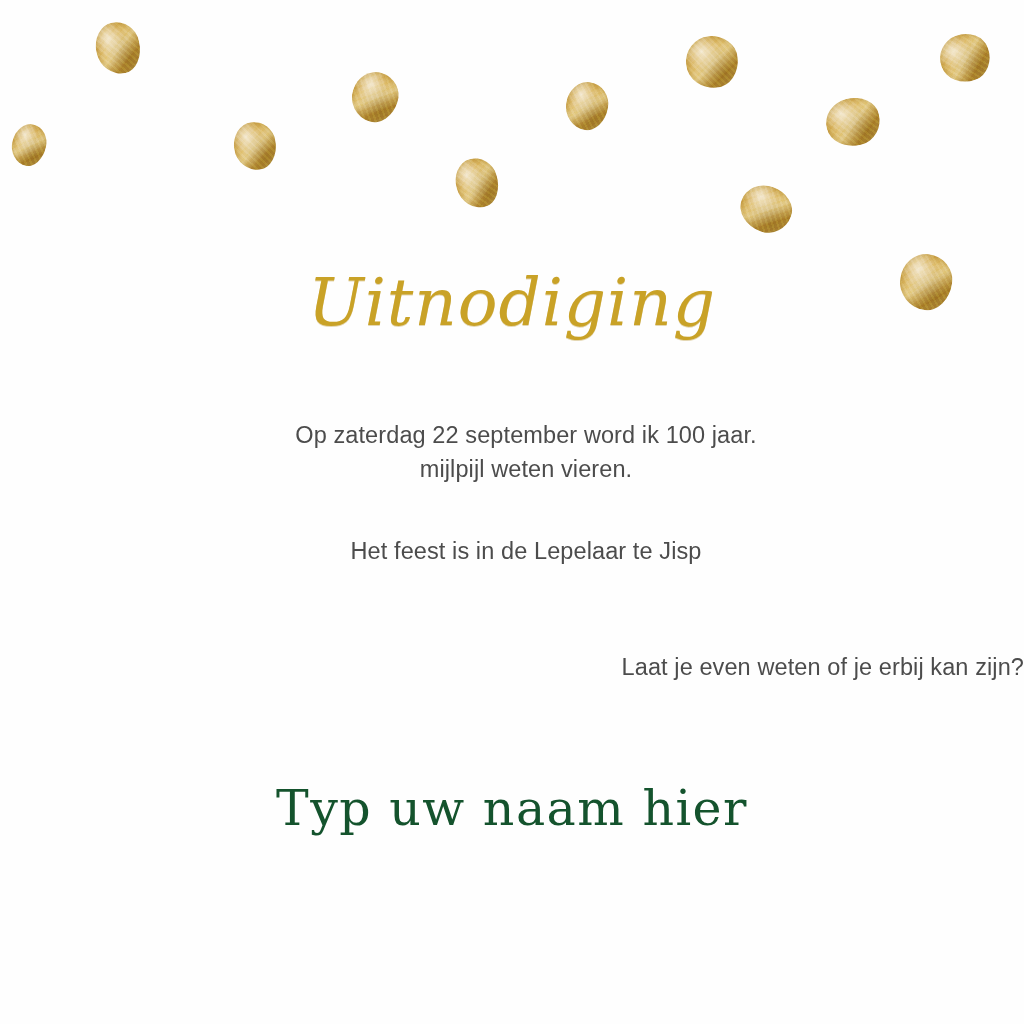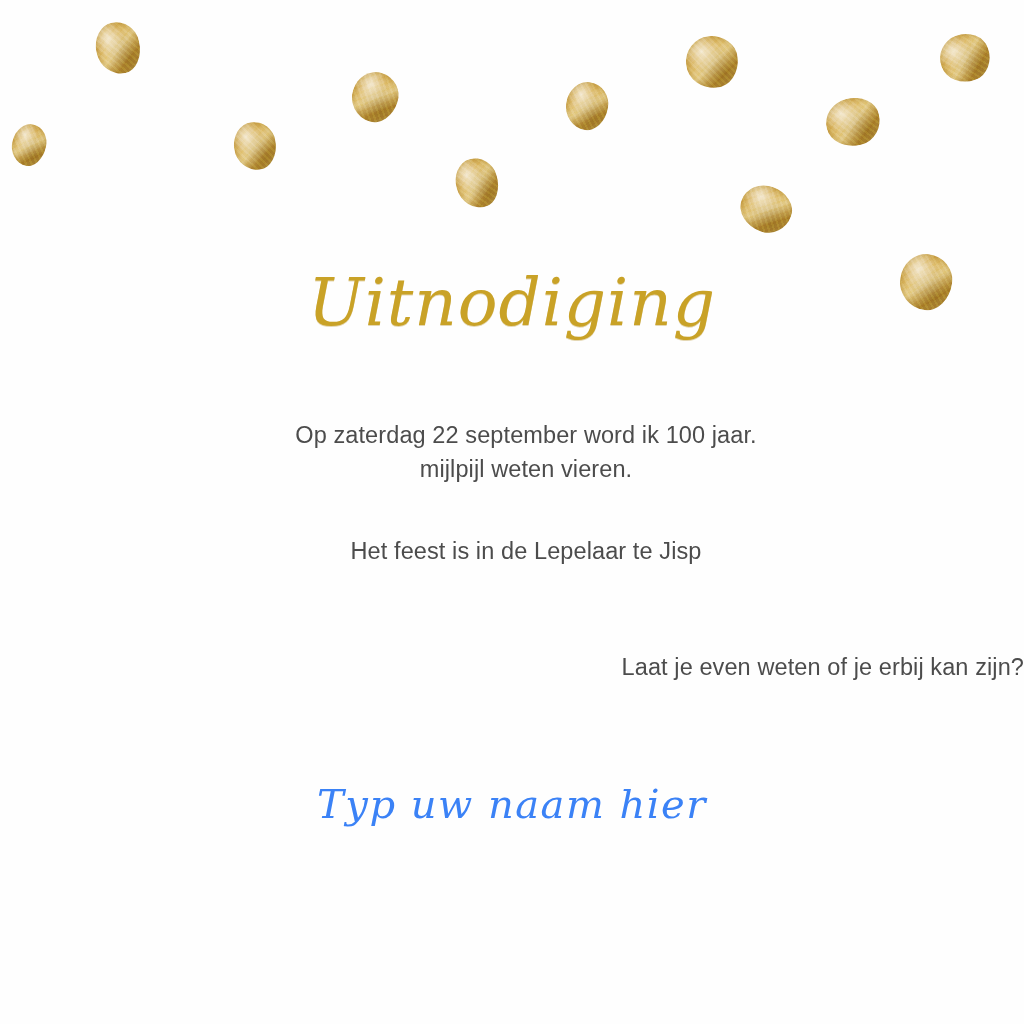--- a/index.html
+++ b/index.html
@@ -90,24 +90,23 @@
   #block-rsvp  { top: 650px; text-align: right; }
 
   .body-block div { white-space: nowrap; padding-left: 28px; }
 
   #signature {
     position: absolute;
     left: 0;
     right: 0;
     top: 780px;
     font-family: "DejaVu Serif", serif;
-    font-style: italic;
-    font-size: 40px;
+    font-size: 49px;
     line-height: 1.2;
-    color: #3b82f6;
+    color: #14532d;
     letter-spacing: 1.5px;
     white-space: nowrap;
   }
 </style>
 </head>
 <body>
 
 <div id="card">
 
   <div id="confetti">

